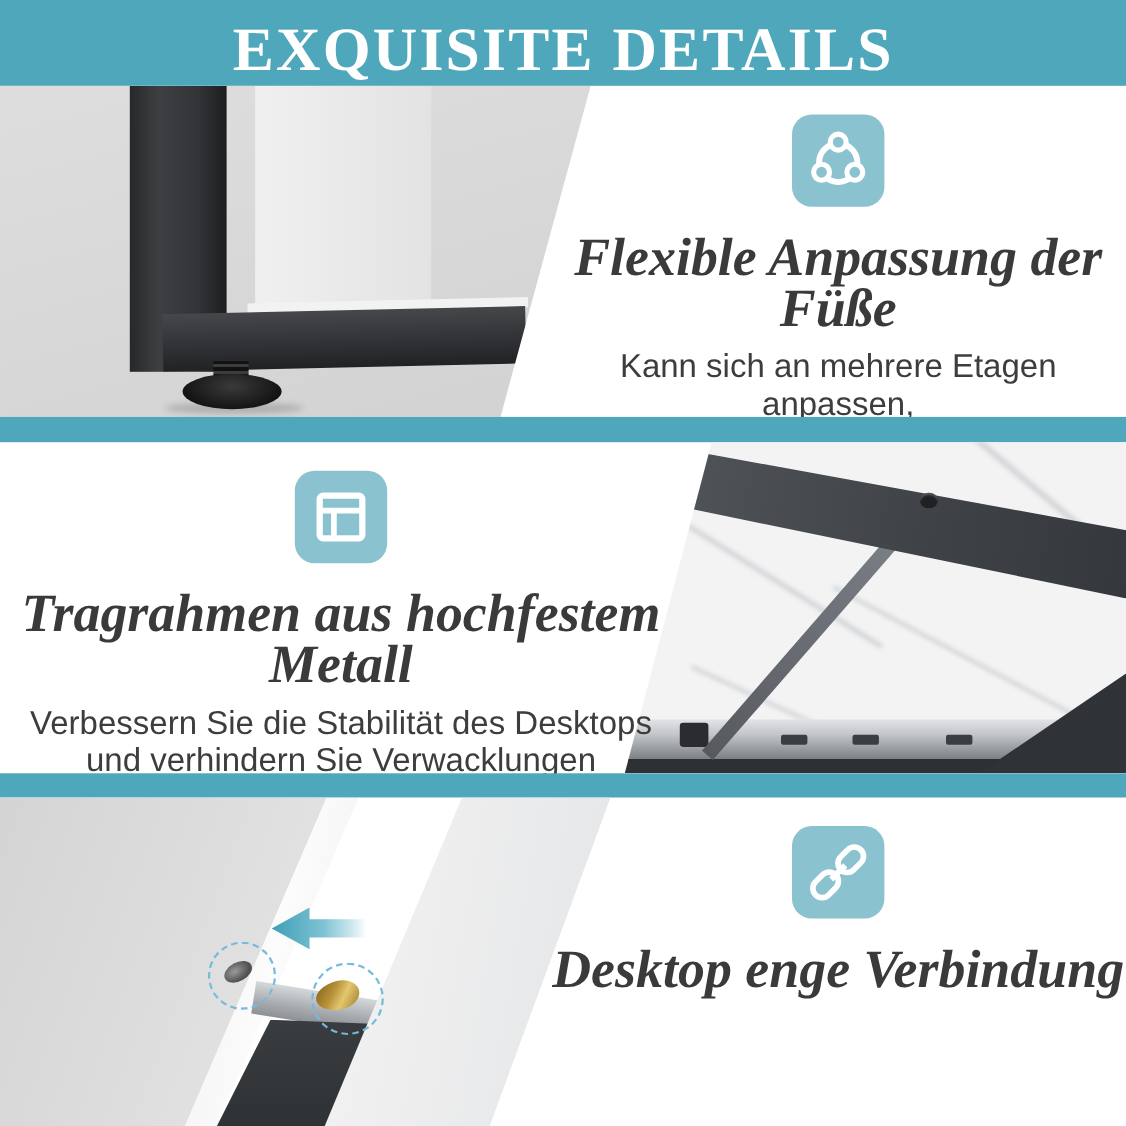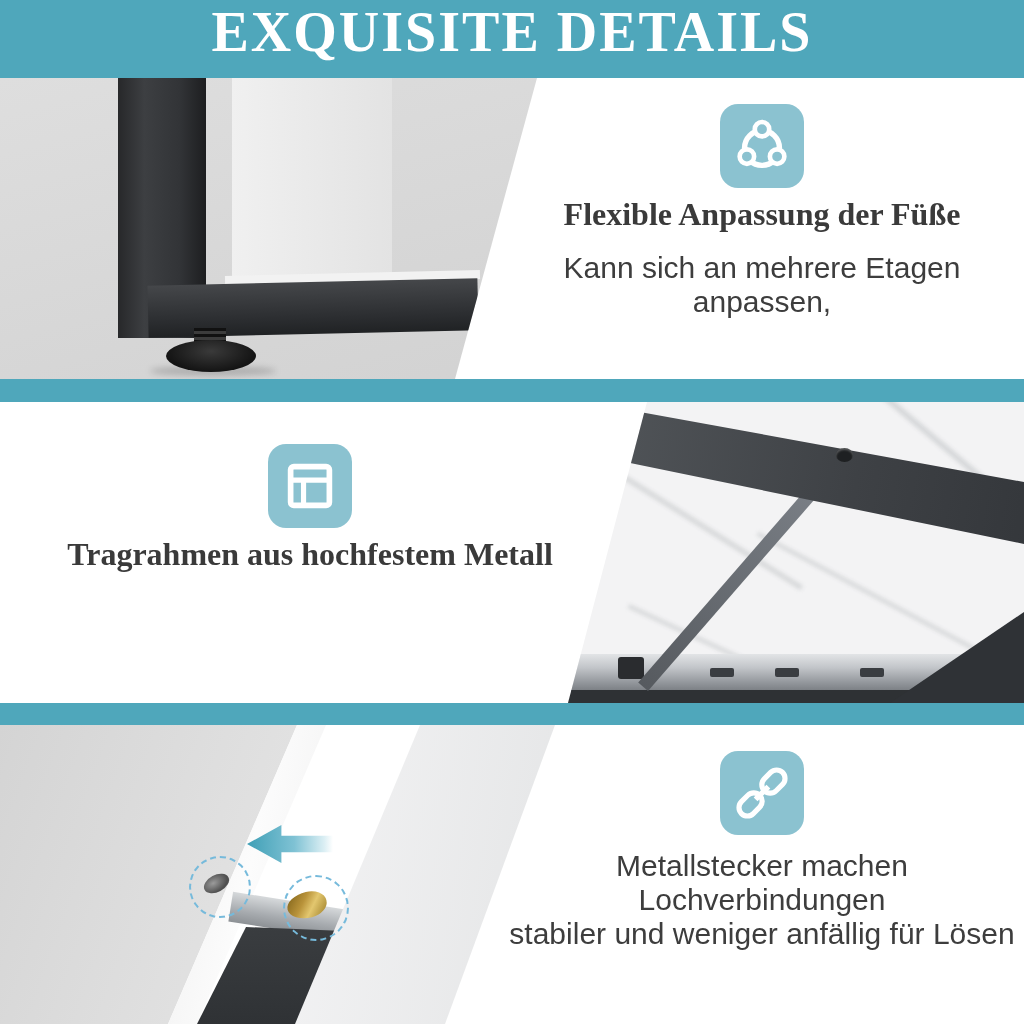--- a/index.html
+++ b/index.html
@@ -2,37 +2,37 @@
 <html style="--band-color: #4fa7bb; --icon-bg: #8bc2d0; --banner-text-color: #ffffff; --heading-color: #3a3a3a; --body-color: #3d3d3d; --dashed-circle-color: #76badb;"><head>
 <meta charset="utf-8">
 <style>
   html,body{margin:0;padding:0;background:#fff;}
   .stage{position:relative;width:1024px;height:1024px;overflow:hidden;background:#fff;
          font-family:"Liberation Sans",sans-serif;}
   .abs{position:absolute;}
 
   
   .banner{left:0;top:0;width:1024px;height:78px;background:var(--band-color,#4fa7bb);
-          display:flex;align-items:flex-start;justify-content:center;}
+          display:flex;align-items:flex-end;justify-content:center;}
   .banner h1{margin:0;font-family:"Liberation Serif",serif;font-weight:700;font-size:56px;
              letter-spacing:2px;color:var(--banner-text-color,#fff);}
   .band{left:0;width:1024px;background:var(--band-color,#4fa7bb);}
   #band1{top:379px;height:23px;}
   #band2{top:703px;height:22px;}
 
   
   .feature{position:absolute;text-align:center;}
   #feature-1{left:500px;top:78px;width:524px;}
-  #feature-2{left:0;top:418px;width:620px;}
+  #feature-2{left:0;top:402px;width:620px;}
   #feature-3{left:500px;top:725px;width:524px;}
   .icon-badge{width:84px;height:84px;border-radius:18px;background:var(--icon-bg,#8bc2d0);
               margin:26px auto 0;padding:11px;box-sizing:border-box;}
   .icon-badge svg{display:block;width:100%;height:100%;}
-  .feature h2{margin:3px 0 0;font-family:"Liberation Serif",serif;font-weight:700;
-              font-size:32px;color:var(--heading-color,#3a3a3a);line-height:46px;}
+  .feature h2{margin:23px 0 0;font-family:"Liberation Serif",serif;font-weight:700;
+              font-size:49px;color:var(--heading-color,#3a3a3a);line-height:46px;font-style:italic;}
   .feature p{margin:14px 0 0;font-size:30px;line-height:34px;color:var(--body-color,#3d3d3d);}
   .feature p span{display:block;}
 
   
   #photo1{left:0;top:78px;width:560px;height:301px;
           clip-path:polygon(0 0,537px 0,455px 100%,0 100%);
           background:linear-gradient(165deg,#dedede,#d2d2d2);}
   .p1-panel{left:232px;top:0;width:160px;height:213px;background:linear-gradient(90deg,#f0f0f0,#e3e3e3);}
   .p1-leg{left:118px;top:0;width:88px;height:260px;
           background:linear-gradient(90deg,#27282a,#3d3f42 30%,#323437 70%,#1d1e20);}
@@ -158,20 +158,24 @@
 
   <section class="feature" id="feature-2">
     <div class="icon-badge">
       <svg viewBox="0 0 48 48" fill="none" stroke="#fff">
         <rect x="9" y="9" width="30" height="30" rx="2.5" stroke-width="4.4"></rect>
         <path d="M9 19.5 H39" stroke-width="4"></path>
         <path d="M19 19.5 V39" stroke-width="4"></path>
       </svg>
     </div>
     <h2>Tragrahmen aus hochfestem Metall</h2>
+    <p>
+      <span>Verbessern Sie die Stabilität des Desktops</span>
+      <span>und verhindern Sie Verwacklungen</span>
+    </p>
   </section>
 
   <div class="abs band" id="band2"></div>
 
   <div class="abs" id="photo3">
     <div class="abs p3-leftpanel"></div>
     <div class="abs p3-strip"></div>
     <div class="abs p3-metal"></div>
     <div class="abs p3-dark"></div>
     <div class="abs p3-rightpanel"></div>
@@ -185,19 +189,16 @@
   <section class="feature" id="feature-3">
     <div class="icon-badge">
       <svg viewBox="0 0 48 48">
         <g transform="rotate(45 24 24)" fill="none" stroke="#fff" stroke-width="4">
           <rect x="17.5" y="1.5" width="13" height="20" rx="6.5"></rect>
           <rect x="17.5" y="26.5" width="13" height="20" rx="6.5"></rect>
           <path d="M24 17 V31" stroke-width="4.2"></path>
         </g>
       </svg>
     </div>
-    <p>
-      <span>Metallstecker machen Lochverbindungen</span>
-      <span>stabiler und weniger anfällig für Lösen</span>
-    </p>
+    <h2>Desktop enge Verbindung</h2>
   </section>
 
 </div>
 
 </body></html>

